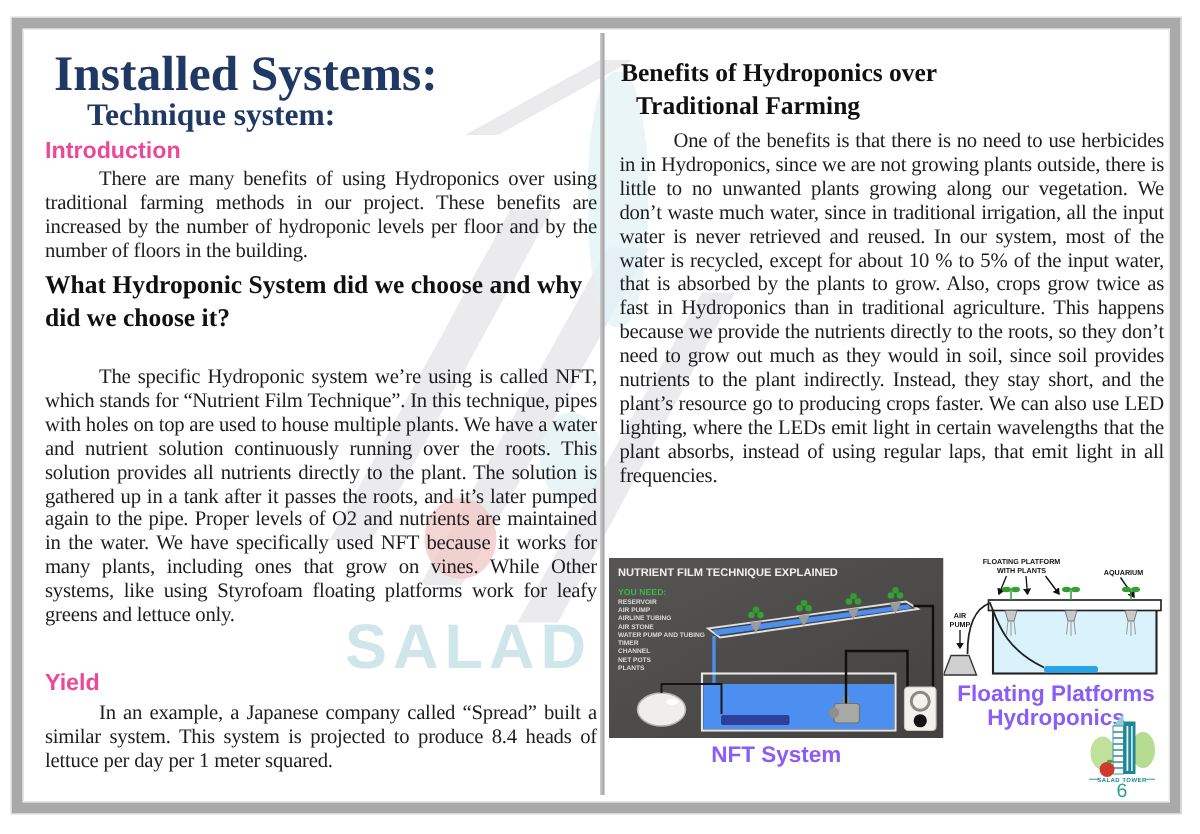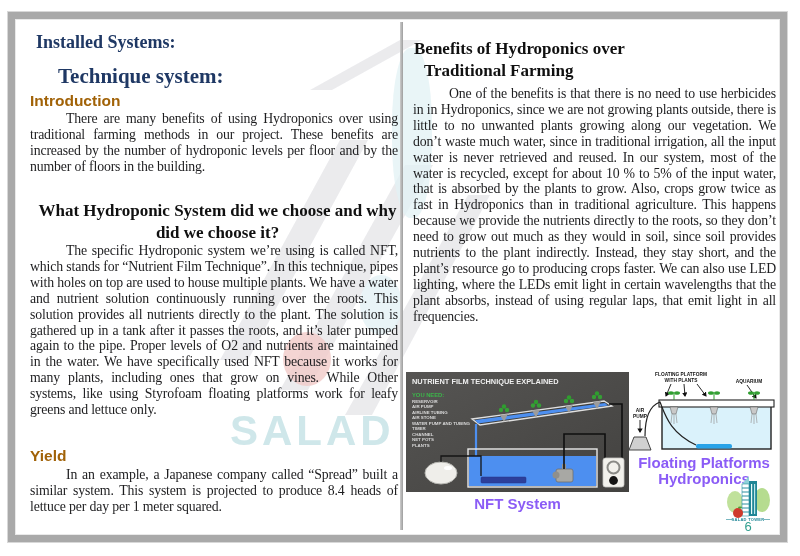--- a/index.html
+++ b/index.html
@@ -22,31 +22,31 @@
     font-family:"Liberation Sans",sans-serif;font-weight:bold;
     font-size:42px;color:#cfe7ea;letter-spacing:4px;word-spacing:10px;
   }
   .wm-blob-teal{left:392px;top:48px;width:40px;height:170px;background:#e2f1f4;border-radius:45%;opacity:.75;}
   .wm-blob-teal2{left:360px;top:275px;width:42px;height:60px;background:#e0eff3;border-radius:50%;opacity:.7;}
   .wm-blob-red{left:283px;top:332px;width:48px;height:54px;background:#f1cbc8;border-radius:50%;opacity:.8;}
   
   .divider{left:400px;top:22px;width:3px;height:508px;background:linear-gradient(to right,#cdcdcd,#9e9e9e);z-index:2;}
   
   .txt{z-index:2;}
-  .page-title{left:36px;top:32px;font-size:18px;font-weight:bold;color:#1f3864;}
+  .page-title{left:36px;top:32px;font-size:33px;font-weight:bold;color:#1f3864;}
   .page-subtitle{left:58px;top:64px;font-size:21px;font-weight:bold;color:#1f3864;}
-  .h-sans{font-family:"Liberation Sans",sans-serif;font-weight:bold;font-size:15.5px;color:#a16207;}
+  .h-sans{font-family:"Liberation Sans",sans-serif;font-weight:bold;font-size:15.5px;color:#ec4899;}
   .h-serif{font-weight:bold;font-size:17px;color:#101010;line-height:22px;}
   .para{
     font-size:13.8px;line-height:15.9px;color:#1d1d1f;
     text-align:justify;text-indent:36px;letter-spacing:-0.15px;font-family:Liberation Serif, serif;
   }
   .intro-h{left:30px;top:92px;}
   .intro-p{left:30px;top:111px;width:368px;}
-  .choose-h{left:30px;top:200px;width:375px;text-align:center;}
+  .choose-h{left:30px;top:179px;width:375px;}
   .choose-p{left:30px;top:243px;width:368px;}
   .yield-h{left:30px;top:447px;}
   .yield-p{left:30px;top:467px;width:368px;}
   .benefits-h1{left:414px;top:38px;}
   .benefits-h2{left:424px;top:60px;}
   .benefits-p{left:413px;top:86px;width:363px;}
   
   .nft-svg{left:406px;top:372px;z-index:2;}
   .caption{
     font-family:"Liberation Sans",sans-serif;font-weight:600;

